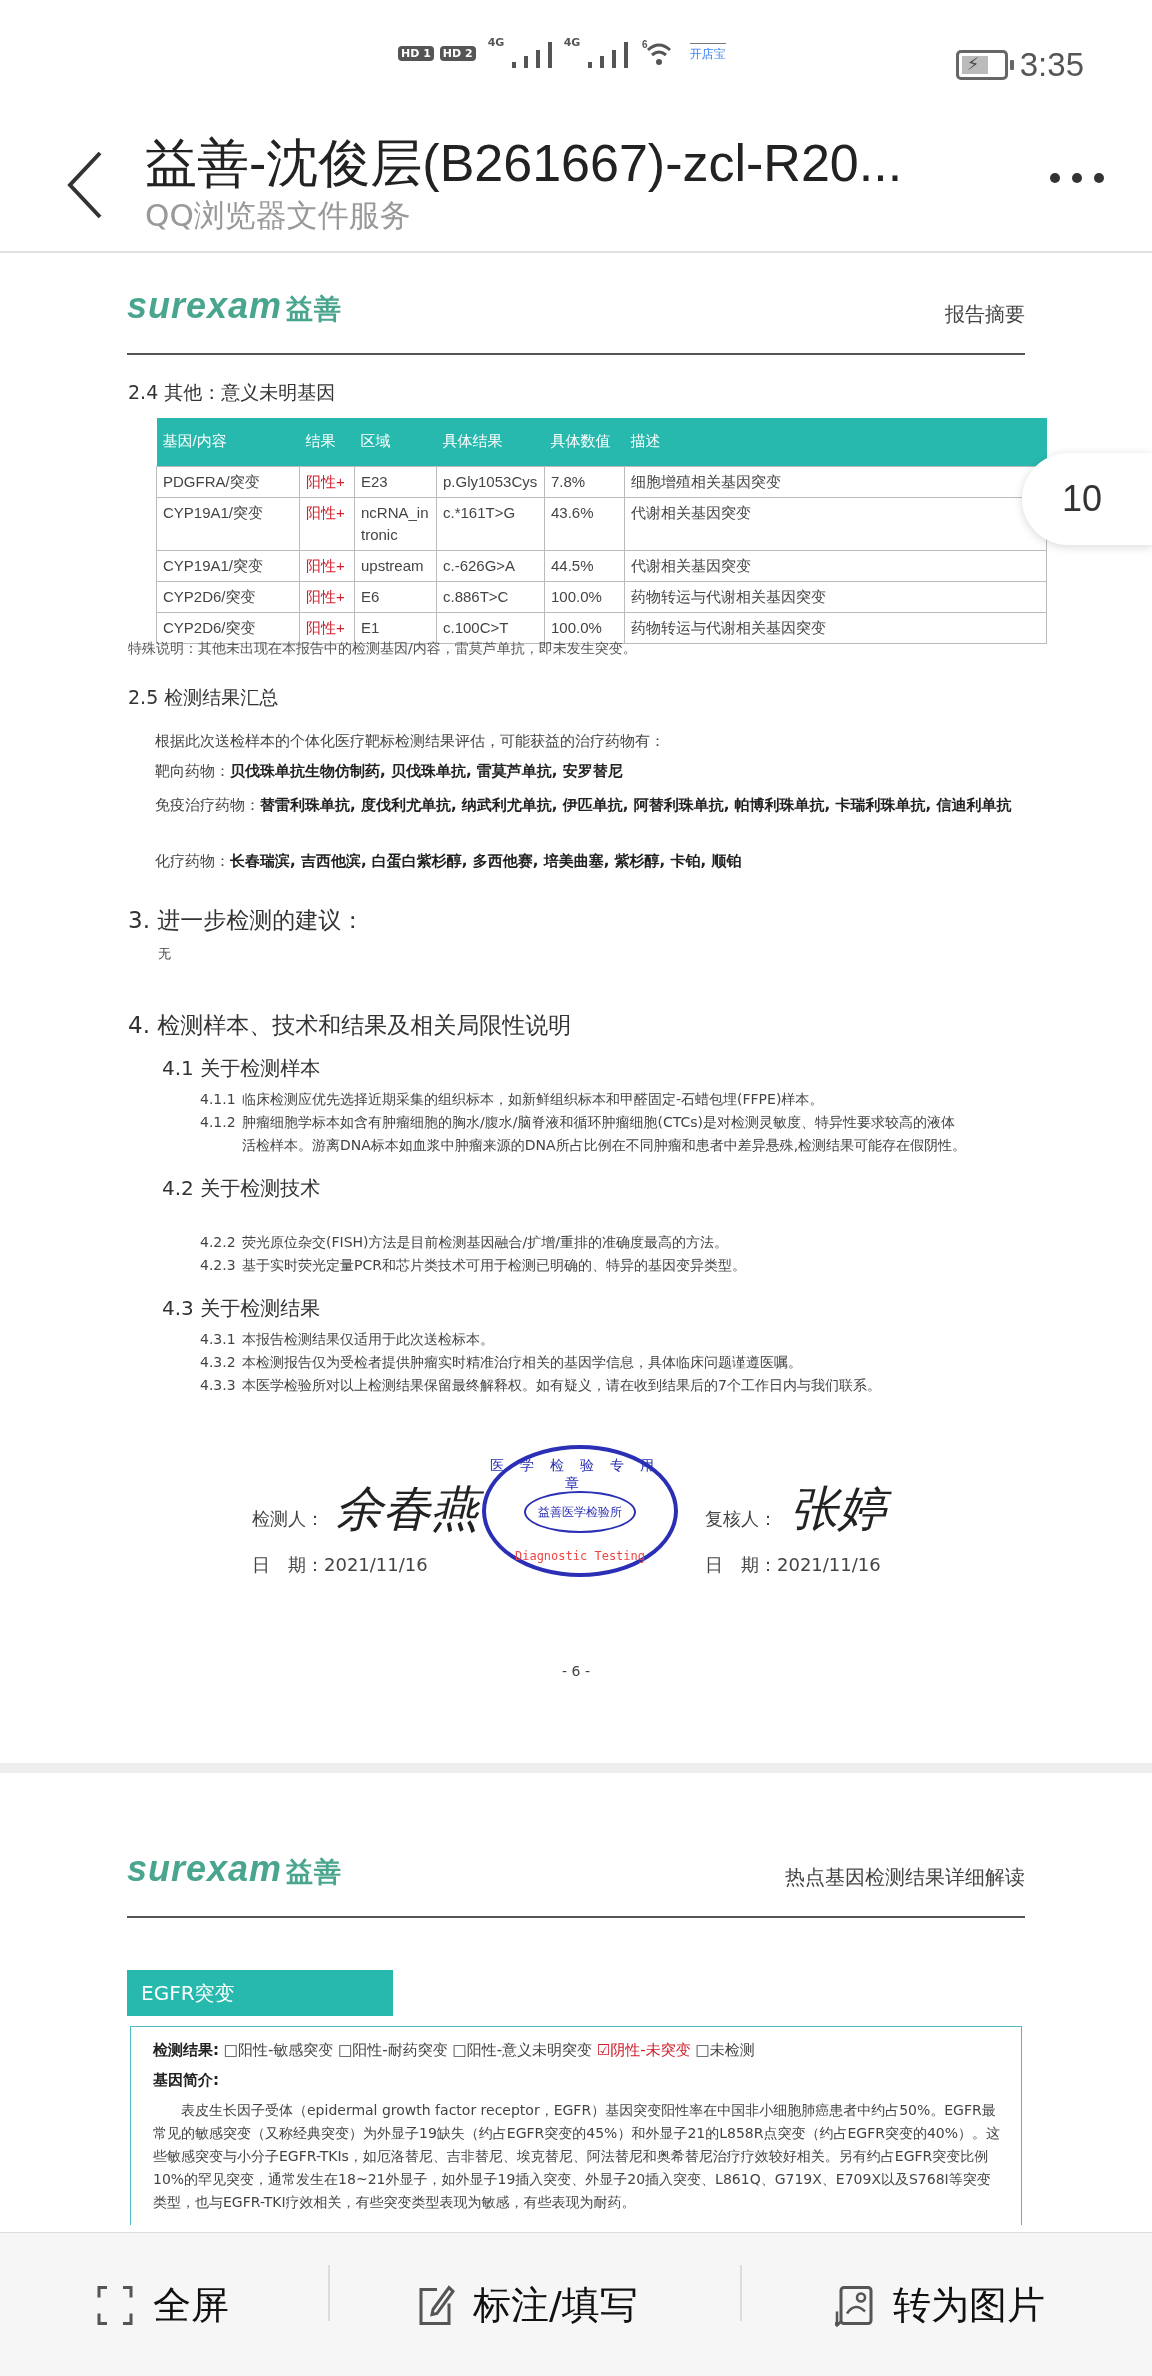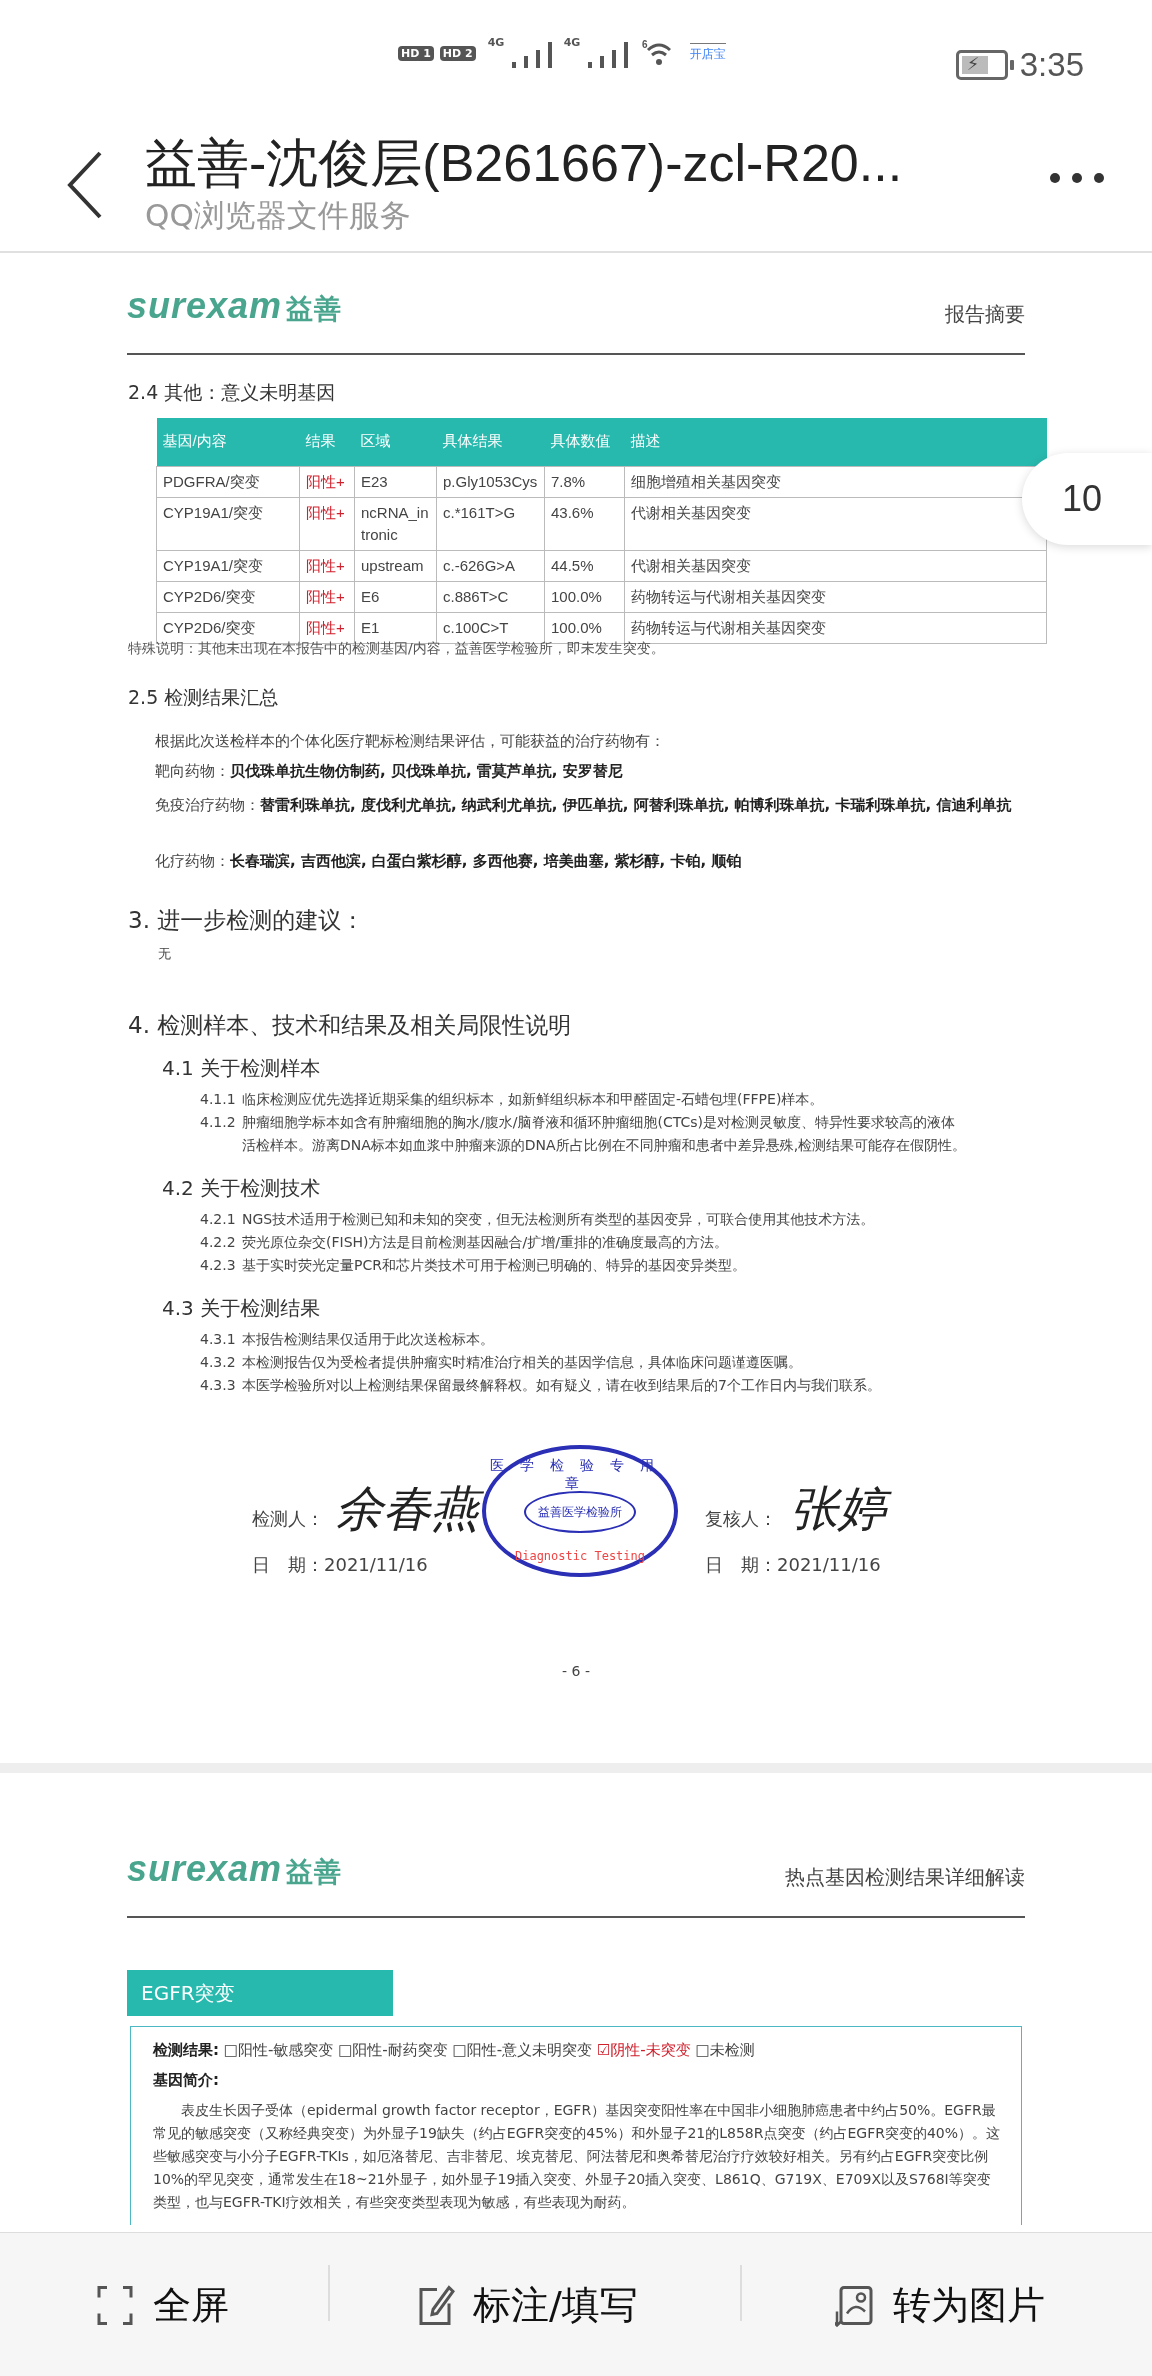--- a/index.html
+++ b/index.html
@@ -197,40 +197,39 @@
         <tr>
           <td>CYP2D6/突变</td>
             <td class="pos">阳性+</td>
             <td>E1</td>
             <td>c.100C&gt;T</td>
             <td>100.0%</td>
             <td>药物转运与代谢相关基因突变</td>
         </tr>
       </tbody>
     </table>
-    <div class="note">特殊说明：其他未出现在本报告中的检测基因/内容，益善医学检验所，即未发生突变。</div>
+    <div class="note">特殊说明：其他未出现在本报告中的检测基因/内容，雷莫芦单抗，即未发生突变。</div>
 
     <div class="h2" style="left:128px;top:430px">2.5 检测结果汇总</div>
     <div class="p" style="left:155px;top:475px">根据此次送检样本的个体化医疗靶标检测结果评估，可能获益的治疗药物有：</div>
     <div class="p" style="left:155px;top:505px"><span>靶向药物：</span><b>贝伐珠单抗生物仿制药, 贝伐珠单抗, 雷莫芦单抗, 安罗替尼</b></div>
     <div class="p" style="left:128px;top:535px;width:900px;text-indent:27px;line-height:30px"><span>免疫治疗药物：</span><b>替雷利珠单抗, 度伐利尤单抗, 纳武利尤单抗, 伊匹单抗, 阿替利珠单抗, 帕博利珠单抗, 卡瑞利珠单抗, 信迪利单抗</b></div>
     <div class="p" style="left:155px;top:595px"><span>化疗药物：</span><b>长春瑞滨, 吉西他滨, 白蛋白紫杉醇, 多西他赛, 培美曲塞, 紫杉醇, 卡铂, 顺铂</b></div>
 
     <div class="h1" style="left:128px;top:650px">3. 进一步检测的建议：</div>
     <div class="p" style="left:158px;top:688px;font-size:13px">无</div>
 
     <div class="h1" style="left:128px;top:755px">4. 检测样本、技术和结果及相关局限性说明</div>
 
     <div class="h3" style="left:162px;top:800px">4.1 关于检测样本</div>
     <div class="li" style="left:200px;top:833px"><span class="num">4.1.1</span><span>临床检测应优先选择近期采集的组织标本，如新鲜组织标本和甲醛固定-石蜡包埋(FFPE)样本。</span></div>
     <div class="li" style="left:200px;top:856px"><span class="num">4.1.2</span><span>肿瘤细胞学标本如含有肿瘤细胞的胸水/腹水/脑脊液和循环肿瘤细胞(CTCs)是对检测灵敏度、特异性要求较高的液体</span></div>
     <div class="li" style="left:242px;top:879px">活检样本。游离DNA标本如血浆中肿瘤来源的DNA所占比例在不同肿瘤和患者中差异悬殊,检测结果可能存在假阴性。</div>
 
     <div class="h3" style="left:162px;top:920px">4.2 关于检测技术</div>
-    <div class="li" style="left:200px;top:953px"><span class="num">4.2.1</span><span>NGS技术适用于检测已知和未知的突变，但无法检测所有类型的基因变异，可联合使用其他技术方法。</span></div>
     <div class="li" style="left:200px;top:976px"><span class="num">4.2.2</span><span>荧光原位杂交(FISH)方法是目前检测基因融合/扩增/重排的准确度最高的方法。</span></div>
     <div class="li" style="left:200px;top:999px"><span class="num">4.2.3</span><span>基于实时荧光定量PCR和芯片类技术可用于检测已明确的、特异的基因变异类型。</span></div>
 
     <div class="h3" style="left:162px;top:1040px">4.3 关于检测结果</div>
     <div class="li" style="left:200px;top:1073px"><span class="num">4.3.1</span><span>本报告检测结果仅适用于此次送检标本。</span></div>
     <div class="li" style="left:200px;top:1096px"><span class="num">4.3.2</span><span>本检测报告仅为受检者提供肿瘤实时精准治疗相关的基因学信息，具体临床问题谨遵医嘱。</span></div>
     <div class="li" style="left:200px;top:1119px"><span class="num">4.3.3</span><span>本医学检验所对以上检测结果保留最终解释权。如有疑义，请在收到结果后的7个工作日内与我们联系。</span></div>
 
     <div class="sign" style="left:252px;top:1252px">检测人：</div>
     <div class="sig-hand" style="left:335px;top:1222px">余春燕</div>

